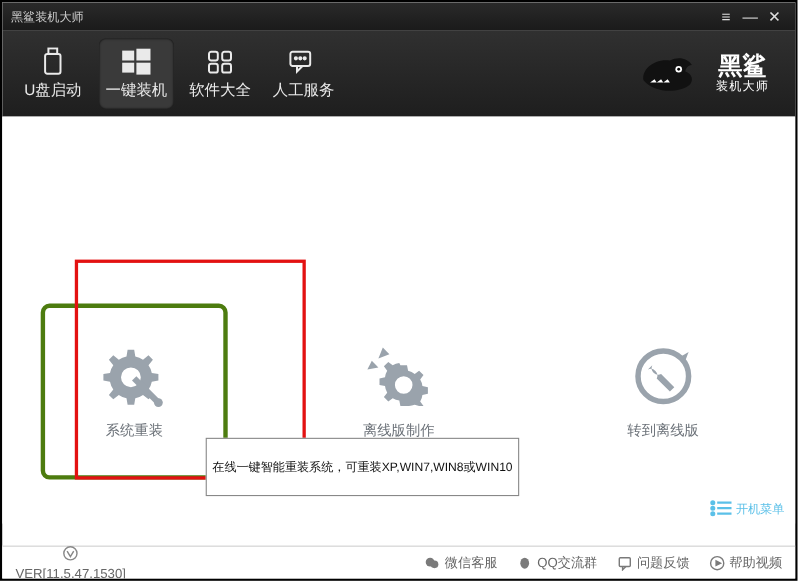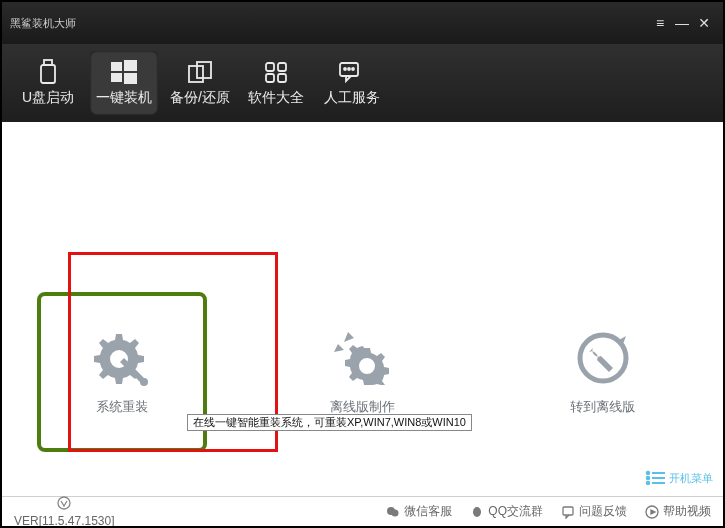--- a/index.html
+++ b/index.html
@@ -1,36 +1,36 @@
 <!DOCTYPE html>
 <html><head>
 <meta charset="utf-8">
 <style>
 * { margin: 0; padding: 0; box-sizing: border-box; font-family: "Microsoft YaHei", sans-serif; }
 body { width: 725px; height: 528px; background: #fff; border: 2px solid #000; position: relative; overflow: hidden; }
-.titlebar { height: 42px; background: linear-gradient(#2a2a2a,#1a1a1a); display: flex; align-items: center; padding: 0 8px; color: #ccc; font-size: 11px; }
+.titlebar { height: 26px; background: linear-gradient(#2a2a2a,#1a1a1a); display: flex; align-items: center; padding: 0 8px; color: #ccc; font-size: 11px; }
 .titlebar .spacer { flex: 1; }
 .titlebar .tbtn { width: 22px; height: 22px; display: flex; align-items: center; justify-content: center; color: #ddd; cursor: pointer; font-size: 14px; }
 .toolbar { height: 78px; background: linear-gradient(#303030,#1e1e1e); display: flex; align-items: center; padding: 0 12px; gap: 8px; }
 .nav { width: 68px; height: 64px; border-radius: 6px; display: flex; flex-direction: column; align-items: center; justify-content: center; color: #eaeaea; cursor: pointer; gap: 4px; }
 .nav.active { background: #3a3a3a; box-shadow: inset 0 0 2px #000; }
 .nav .nico { width: 30px; height: 26px; display: flex; align-items: center; justify-content: center; }
 .nav .nlabel { font-size: 14px; white-space: nowrap; }
 .brand { margin-left: auto; display: flex; align-items: center; gap: 6px; color: #fff; }
 .brand-text { width: 72px; text-align: center; }
 .brand-text .b1 { font-size: 22px; font-weight: 700; line-height: 1; }
 .brand-text .b2 { font-size: 11px; letter-spacing: 1px; }
 .content { position: relative; height: 370px; background: #fff; }
 .cards { position: absolute; top: 170px; left: 0; right: 0; display: flex; justify-content: space-around; }
 .card { width: 170px; height: 160px; border: 4px solid #4d7c0f; border-radius: 8px; display: flex; flex-direction: column; align-items: center; justify-content: center; gap: 12px; cursor: pointer; }
 .card.plain { border: none; }
 .cico { color: #9aa3ac; }
 .clabel { font-size: 13px; color: #6b7178; }
 .highlight { position: absolute; border: 3px solid #e31111; pointer-events: none; top: 130px; left: 66px; width: 210px; height: 200px; }
-.tooltip { position: absolute; top: 292px; left: 185px; background: #fff; border: 1px solid #888; font-size: 11px; padding: 0 5px; color: #111; white-space: nowrap; z-index: 5; }
+.tooltip { position: absolute; top: 292px; left: 185px; background: #fff; border: 1px solid #888; font-size: 11px; padding: 18px 5px; color: #111; white-space: nowrap; z-index: 5; }
 .bootmenu { position: absolute; right: 10px; bottom: 6px; display: flex; flex-direction: row; align-items: center; color: #5bc0e8; font-size: 11px; gap: 2px; cursor: pointer; }
 .statusbar { position: absolute; bottom: 0; left: 0; right: 0; height: 30px; border-top: 1px solid #cfcfcf; background: #fff; display: flex; align-items: center; padding: 0 12px; font-size: 12px; color: #666; gap: 18px; }
 .statusbar .ver { display: flex; align-items: center; gap: 4px; flex-direction: column; }
 .statusbar .spacer2 { flex: 1; }
 .statusbar .sitem { display: flex; align-items: center; gap: 4px; cursor: pointer; }
 svg { display: block; }
 </style>
 </head>
 <body>
 
@@ -59,48 +59,53 @@
           <rect x="13" y="0" width="13" height="11"></rect>
           <rect x="0" y="13" width="11" height="9"></rect>
           <rect x="13" y="13" width="13" height="11"></rect>
         </svg>
     </div>
     <div class="nlabel">一键装机</div>
   </div>
   <div class="nav">
     <div class="nico">
       <svg width="26" height="24" viewBox="0 0 26 24" fill="none" stroke="#eaeaea" stroke-width="1.8">
-          <rect x="2" y="6" width="14" height="16"></rect>
-          <rect x="10" y="2" width="14" height="16"></rect>
-        </svg>
-    </div>
-    <div class="nlabel">备份/还原</div>
-  </div>
-  <div class="nav">
-    <div class="nico">
-      <svg width="26" height="24" viewBox="0 0 26 24" fill="none" stroke="#eaeaea" stroke-width="1.8">
           <rect x="3" y="3" width="8" height="8" rx="2"></rect>
           <rect x="15" y="3" width="8" height="8" rx="2"></rect>
           <rect x="3" y="14" width="8" height="8" rx="2"></rect>
           <rect x="15" y="14" width="8" height="8" rx="2"></rect>
         </svg>
     </div>
     <div class="nlabel">软件大全</div>
   </div>
   <div class="nav">
     <div class="nico">
       <svg width="28" height="24" viewBox="0 0 28 24" fill="none" stroke="#eaeaea" stroke-width="1.8">
           <rect x="2" y="3" width="18" height="13" rx="2"></rect>
           <path d="M8 16 L8 21 L13 16"></path>
           <circle cx="7" cy="9" r="1" fill="#eaeaea"></circle>
           <circle cx="11" cy="9" r="1" fill="#eaeaea"></circle>
           <circle cx="15" cy="9" r="1" fill="#eaeaea"></circle>
         </svg>
     </div>
     <div class="nlabel">人工服务</div>
+  </div>
+  <div class="brand">
+    <div>
+      <svg width="56" height="44" viewBox="0 0 56 44">
+          <path fill="#111" d="M8 28 C6 18 18 8 32 10 C40 6 48 8 52 14 C48 14 46 18 46 20 C52 22 54 28 50 32 C40 40 18 40 8 28 Z"></path>
+          <circle cx="40" cy="18" r="3" fill="#fff"></circle>
+          <circle cx="40" cy="18" r="1.3" fill="#000"></circle>
+          <path fill="#fff" d="M14 30 L18 27 L20 30 L24 27 L26 30 L30 27 L32 30 Z"></path>
+        </svg>
+    </div>
+    <div class="brand-text">
+      <div class="b1">黑鲨</div>
+      <div class="b2">装机大师</div>
+    </div>
   </div>
 </div>
 
 <div class="content">
   <div class="cards">
     <div class="card">
       <div class="cico">
         <svg width="64" height="58" viewBox="0 0 64 58" fill="#9aa3ac">
             <path d="M26 6 L32 6 L33 12 A17 17 0 0 1 40 15 L45 11 L49 15 L45 20 A17 17 0 0 1 48 27 L54 28 L54 34 L48 35 A17 17 0 0 1 45 42 L49 47 L45 51 L40 47 A17 17 0 0 1 33 50 L32 56 L26 56 L25 50 A17 17 0 0 1 18 47 L13 51 L9 47 L13 42 A17 17 0 0 1 10 35 L4 34 L4 28 L10 27 A17 17 0 0 1 13 20 L9 15 L13 11 L18 15 A17 17 0 0 1 25 12 Z M29 22 A9 9 0 1 0 29 40 A9 9 0 1 0 29 22 Z"></path>
             <path d="M34 30 L56 52 L52 56 L30 34 Z"></path>

